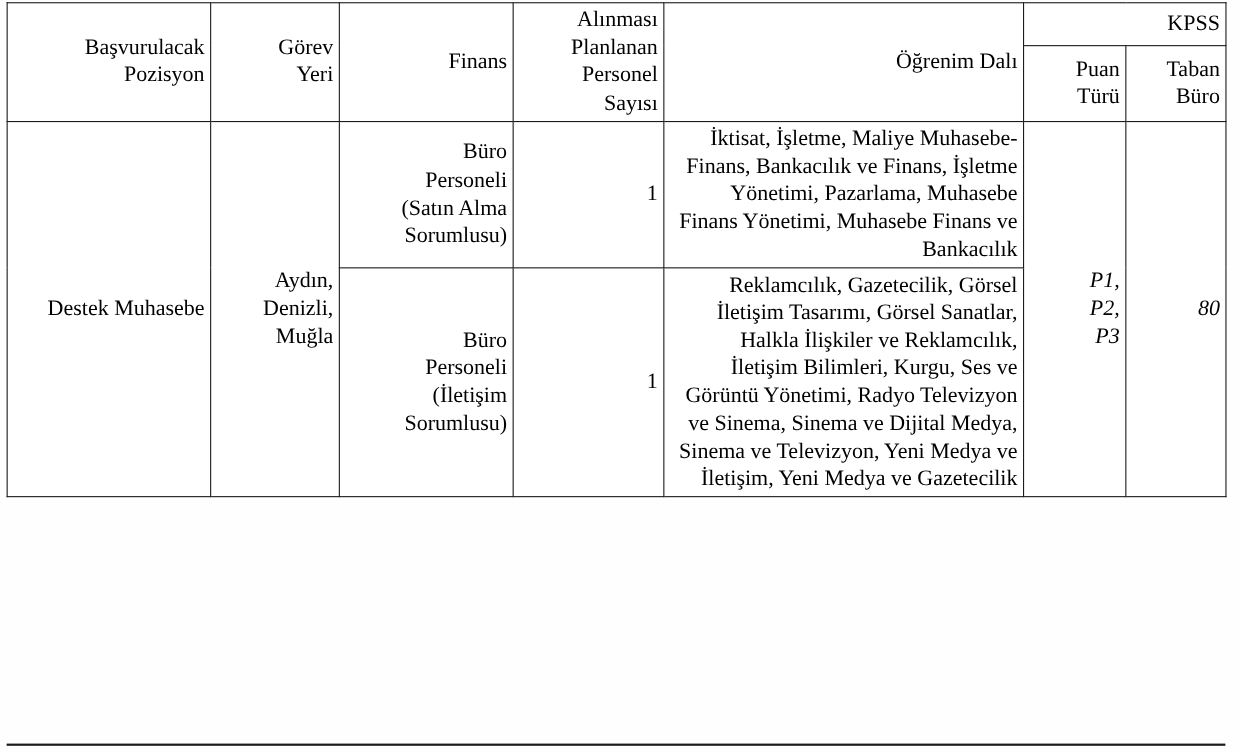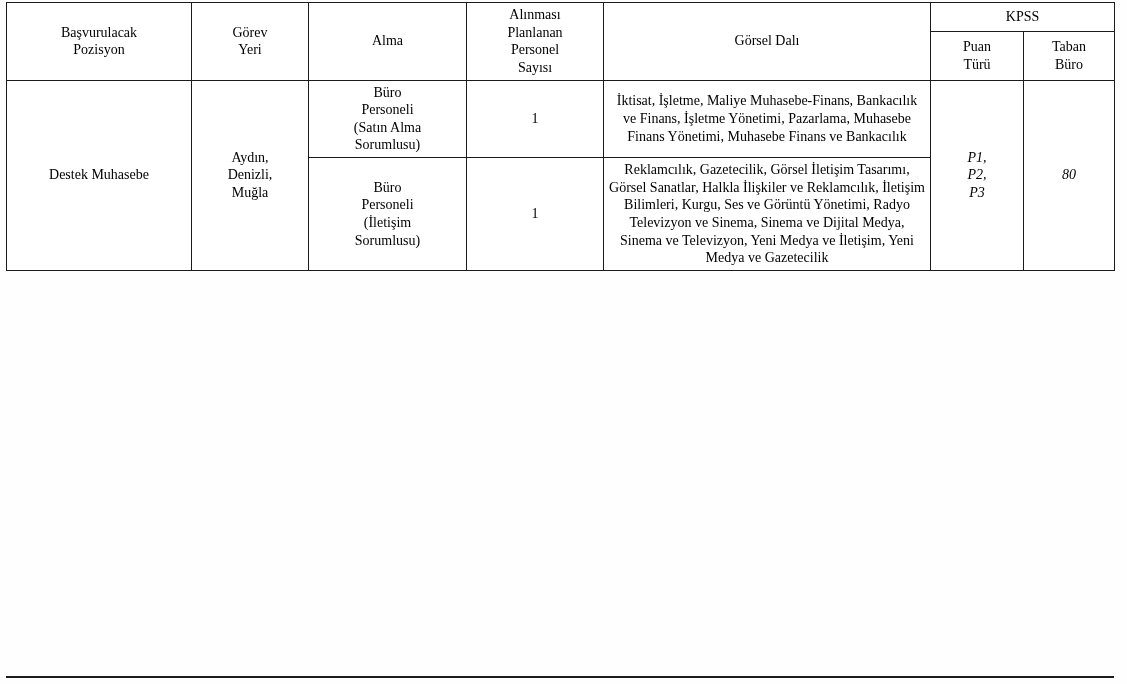--- a/index.html
+++ b/index.html
@@ -28,23 +28,23 @@
   }
   table.doc-table {
     border-collapse: collapse;
     width: 1108px;
     table-layout: fixed;
     background: #ffffff;
   }
   table.doc-table td,
   table.doc-table th {
     border: 1.6px solid #1b1b1b;
-    text-align: center;
+    text-align: right;
     vertical-align: middle;
-    font-size: 14px;
+    font-size: 20px;
     line-height: 1.26;
     padding: 3px 5px;
     font-weight: normal;
   }
   .hdr {
     font-weight: bold;
     font-size: 20px;
     line-height: 1.2;
     padding: 4px 3px;
   }
@@ -122,26 +122,26 @@
         <col class="col-ogr">
         <col class="col-puan">
         <col class="col-taban">
       </colgroup>
       <thead>
         <tr>
           <th class="hdr multiline" rowspan="2">Başvurulacak
 Pozisyon</th>
           <th class="hdr multiline" rowspan="2">Görev
 Yeri</th>
-          <th class="hdr multiline" rowspan="2">Alma</th>
+          <th class="hdr multiline" rowspan="2">Finans</th>
           <th class="hdr multiline" rowspan="2">Alınması
 Planlanan
 Personel
 Sayısı</th>
-          <th class="hdr multiline" rowspan="2">Görsel Dalı</th>
+          <th class="hdr multiline" rowspan="2">Öğrenim Dalı</th>
           <th class="hdr-kpss" colspan="2">KPSS</th>
         </tr>
         <tr>
           <th class="hdr multiline">Puan
 Türü</th>
           <th class="hdr multiline">Taban
 Büro</th>
         </tr>
       </thead>
       <tbody>

